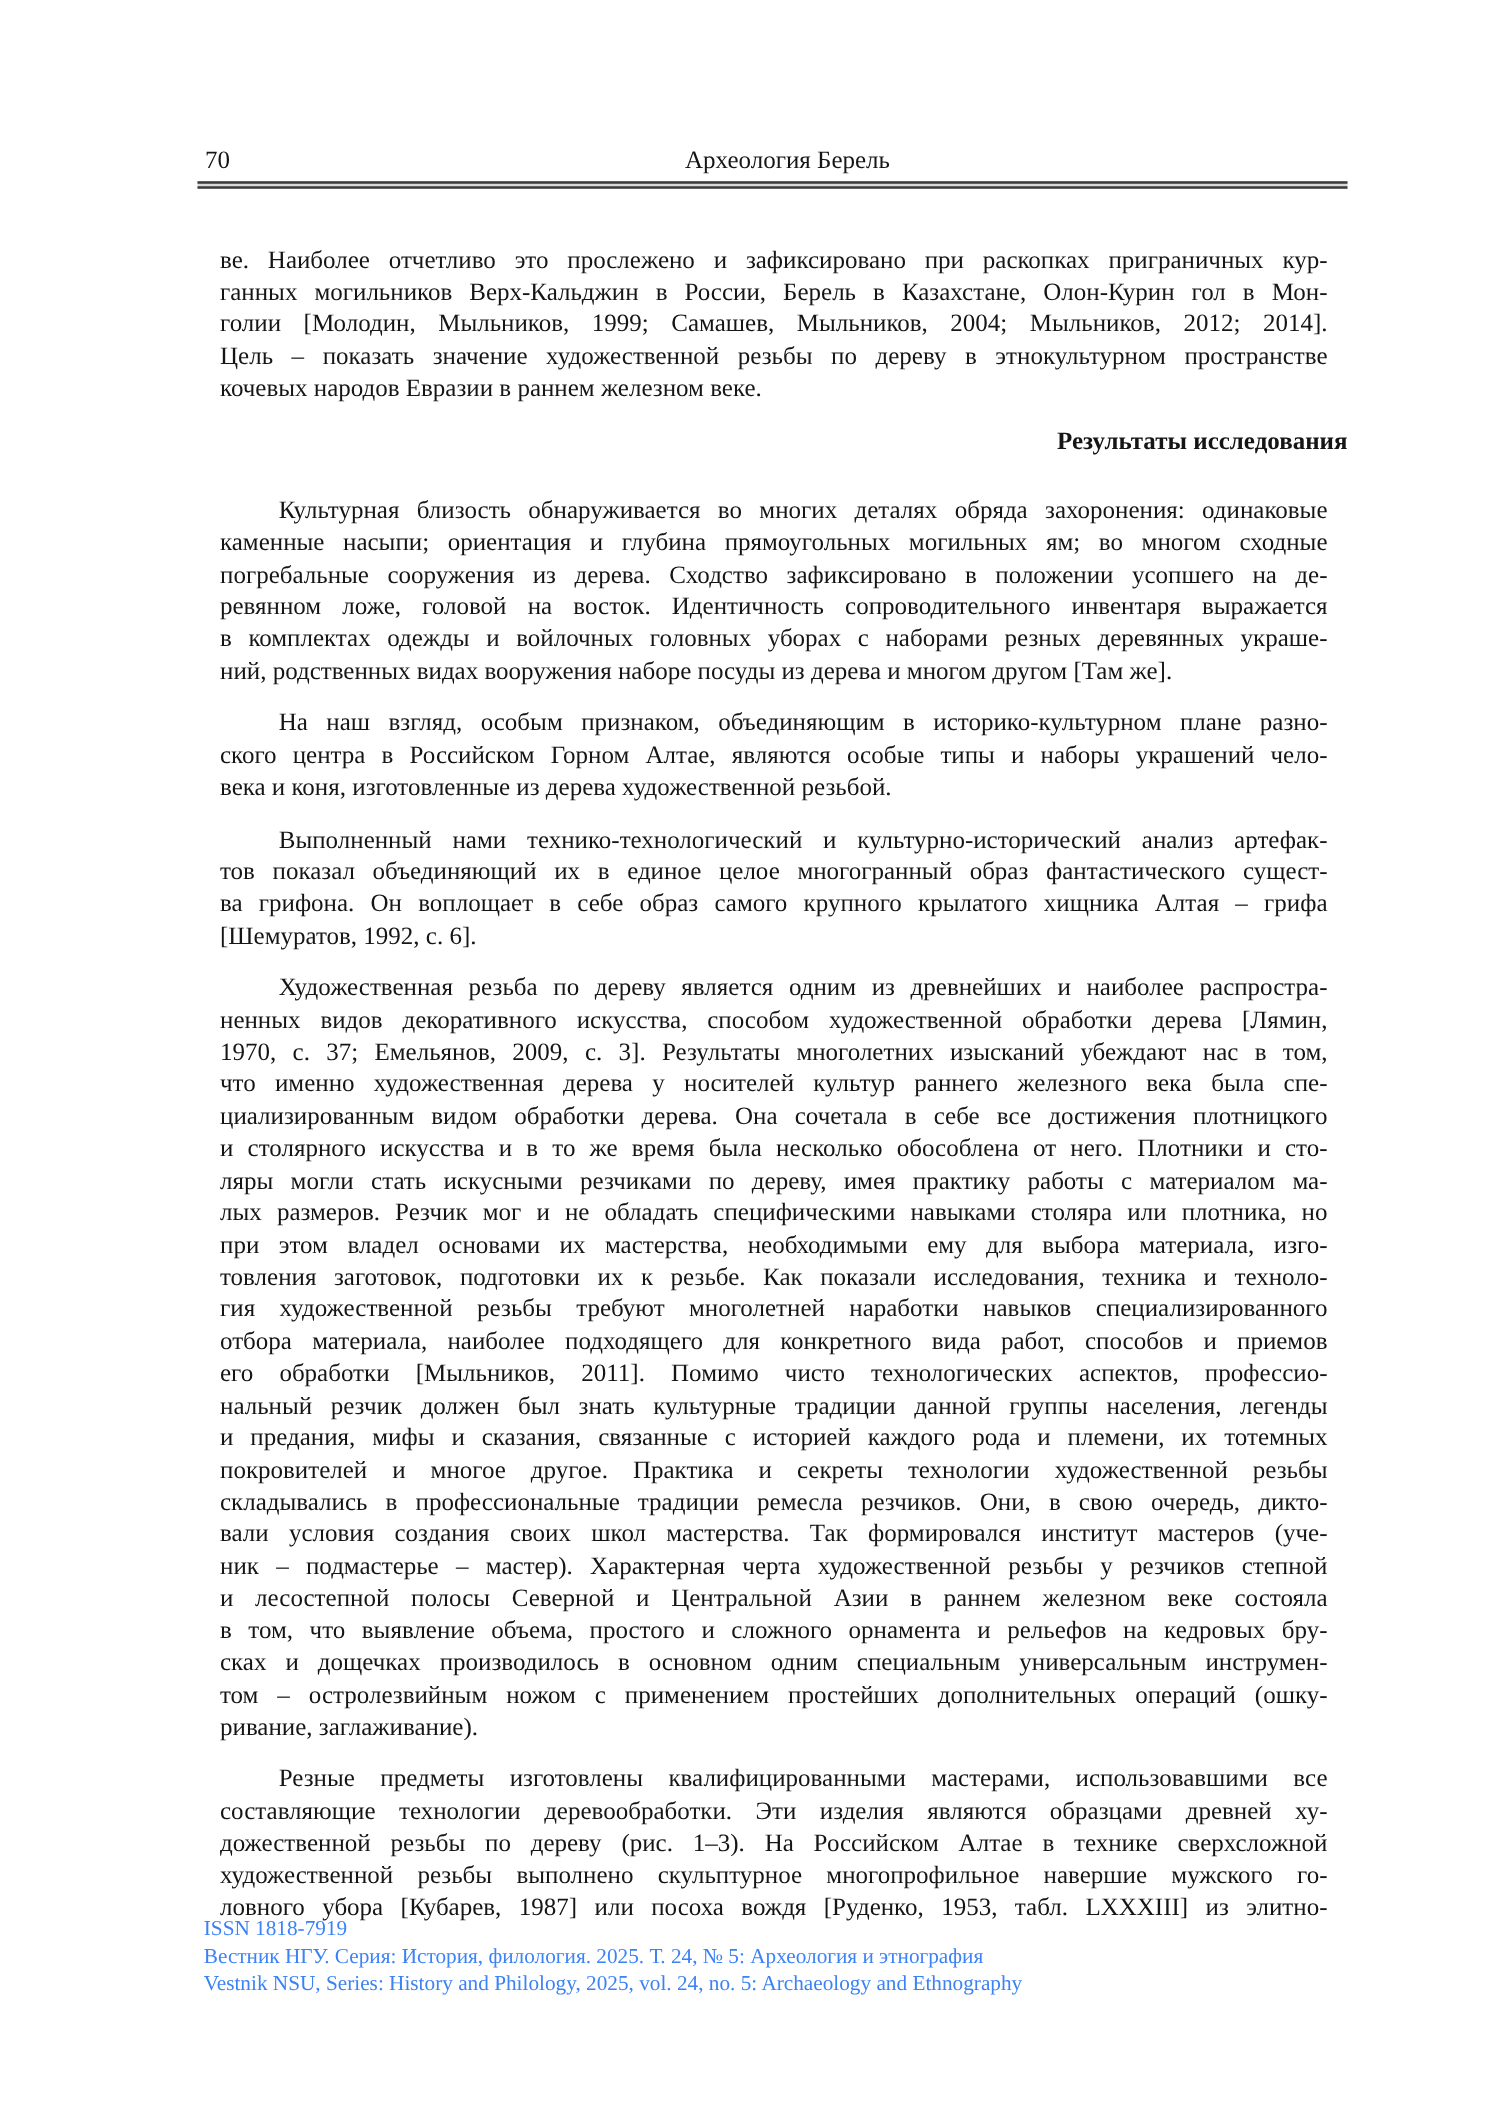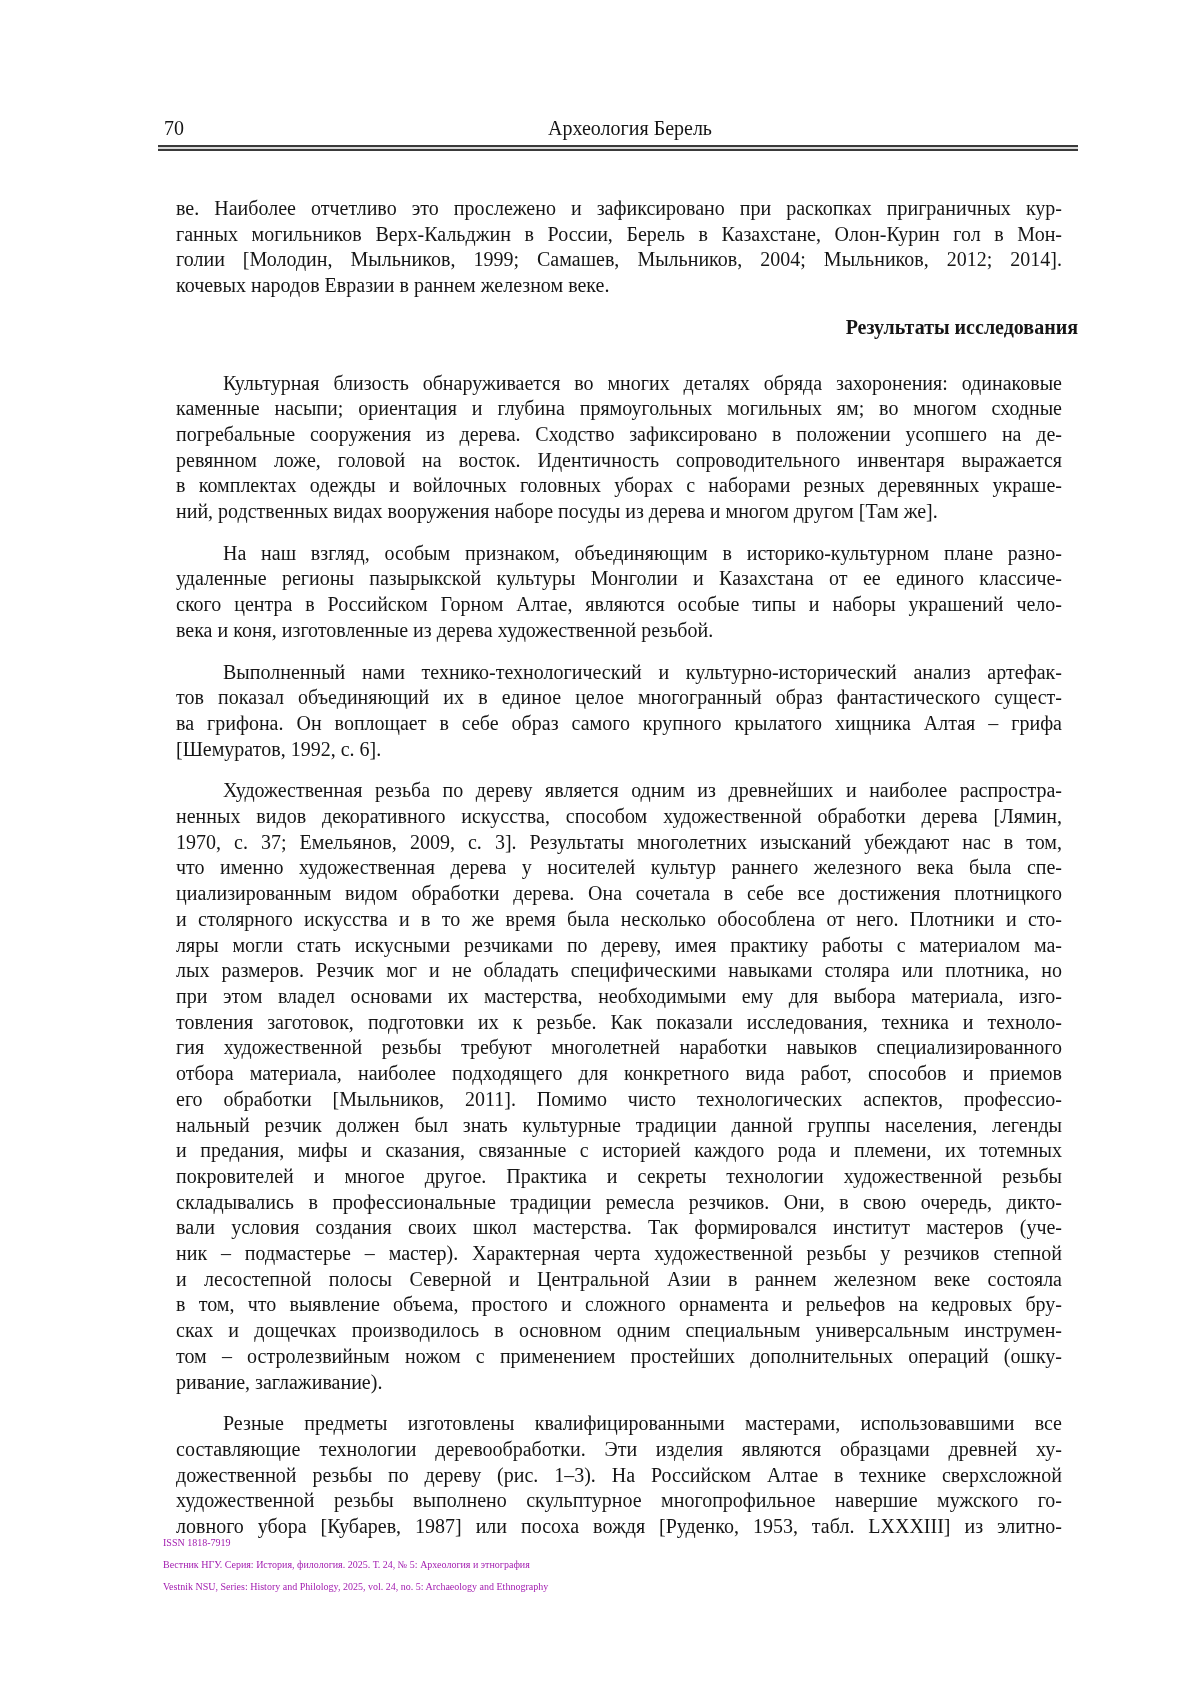--- a/index.html
+++ b/index.html
@@ -47,58 +47,58 @@
     font-weight: bold;
     text-align: right;
     font-size: 20px;
     line-height: 25.7px;
     margin: 14px 0 30px 0;
   }
 
   
   .pagefooter {
     position: absolute; left: 163px; top: 1532px; width: 918px;
-    font-size: 10px; line-height: 22px;
-    color: #a21caf;
+    font-size: 17px; line-height: 22px;
+    color: #3b82f6;
   }
 </style>
 </head>
 <body>
 
 <div class="sheet">
 
   <div class="pageheader">
     <span class="page-number">70</span>
     <span class="running-title">Археология Берель</span>
   </div>
 
   <div class="header-rule"></div>
 
   <div class="article-body">
     <div>
         <div class="paragraph">
           <div class="line">ве. Наиболее отчетливо это прослежено и зафиксировано при раскопках приграничных кур-</div>
           <div class="line">ганных могильников Верх-Кальджин в России, Берель в Казахстане, Олон-Курин гол в Мон-</div>
           <div class="line">голии [Молодин, Мыльников, 1999; Самашев, Мыльников, 2004; Мыльников, 2012; 2014].</div>
+          <div class="line">Цель – показать значение художественной резьбы по дереву в этнокультурном пространстве</div>
           <div class="line lastline">кочевых народов Евразии в раннем железном веке.</div>
         </div>
       </div>
     <div class="section-heading">Результаты исследования</div>
     <div>
         <div class="paragraph">
           <div class="line indent">Культурная близость обнаруживается во многих деталях обряда захоронения: одинаковые</div>
           <div class="line">каменные насыпи; ориентация и глубина прямоугольных могильных ям; во многом сходные</div>
           <div class="line">погребальные сооружения из дерева. Сходство зафиксировано в положении усопшего на де-</div>
           <div class="line">ревянном ложе, головой на восток. Идентичность сопроводительного инвентаря выражается</div>
           <div class="line">в комплектах одежды и войлочных головных уборах с наборами резных деревянных украше-</div>
           <div class="line lastline">ний, родственных видах вооружения наборе посуды из дерева и многом другом [Там же].</div>
         </div>
         <div class="paragraph">
           <div class="line indent">На наш взгляд, особым признаком, объединяющим в историко-культурном плане разно-</div>
-          <div class="line">удаленные регионы пазырыкской культуры Монголии и Казахстана от ее единого классиче-</div>
           <div class="line">ского центра в Российском Горном Алтае, являются особые типы и наборы украшений чело-</div>
           <div class="line lastline">века и коня, изготовленные из дерева художественной резьбой.</div>
         </div>
         <div class="paragraph">
           <div class="line indent">Выполненный нами технико-технологический и культурно-исторический анализ артефак-</div>
           <div class="line">тов показал объединяющий их в единое целое многогранный образ фантастического сущест-</div>
           <div class="line">ва грифона. Он воплощает в себе образ самого крупного крылатого хищника Алтая – грифа</div>
           <div class="line lastline">[Шемуратов, 1992, с. 6].</div>
         </div>
         <div class="paragraph">

